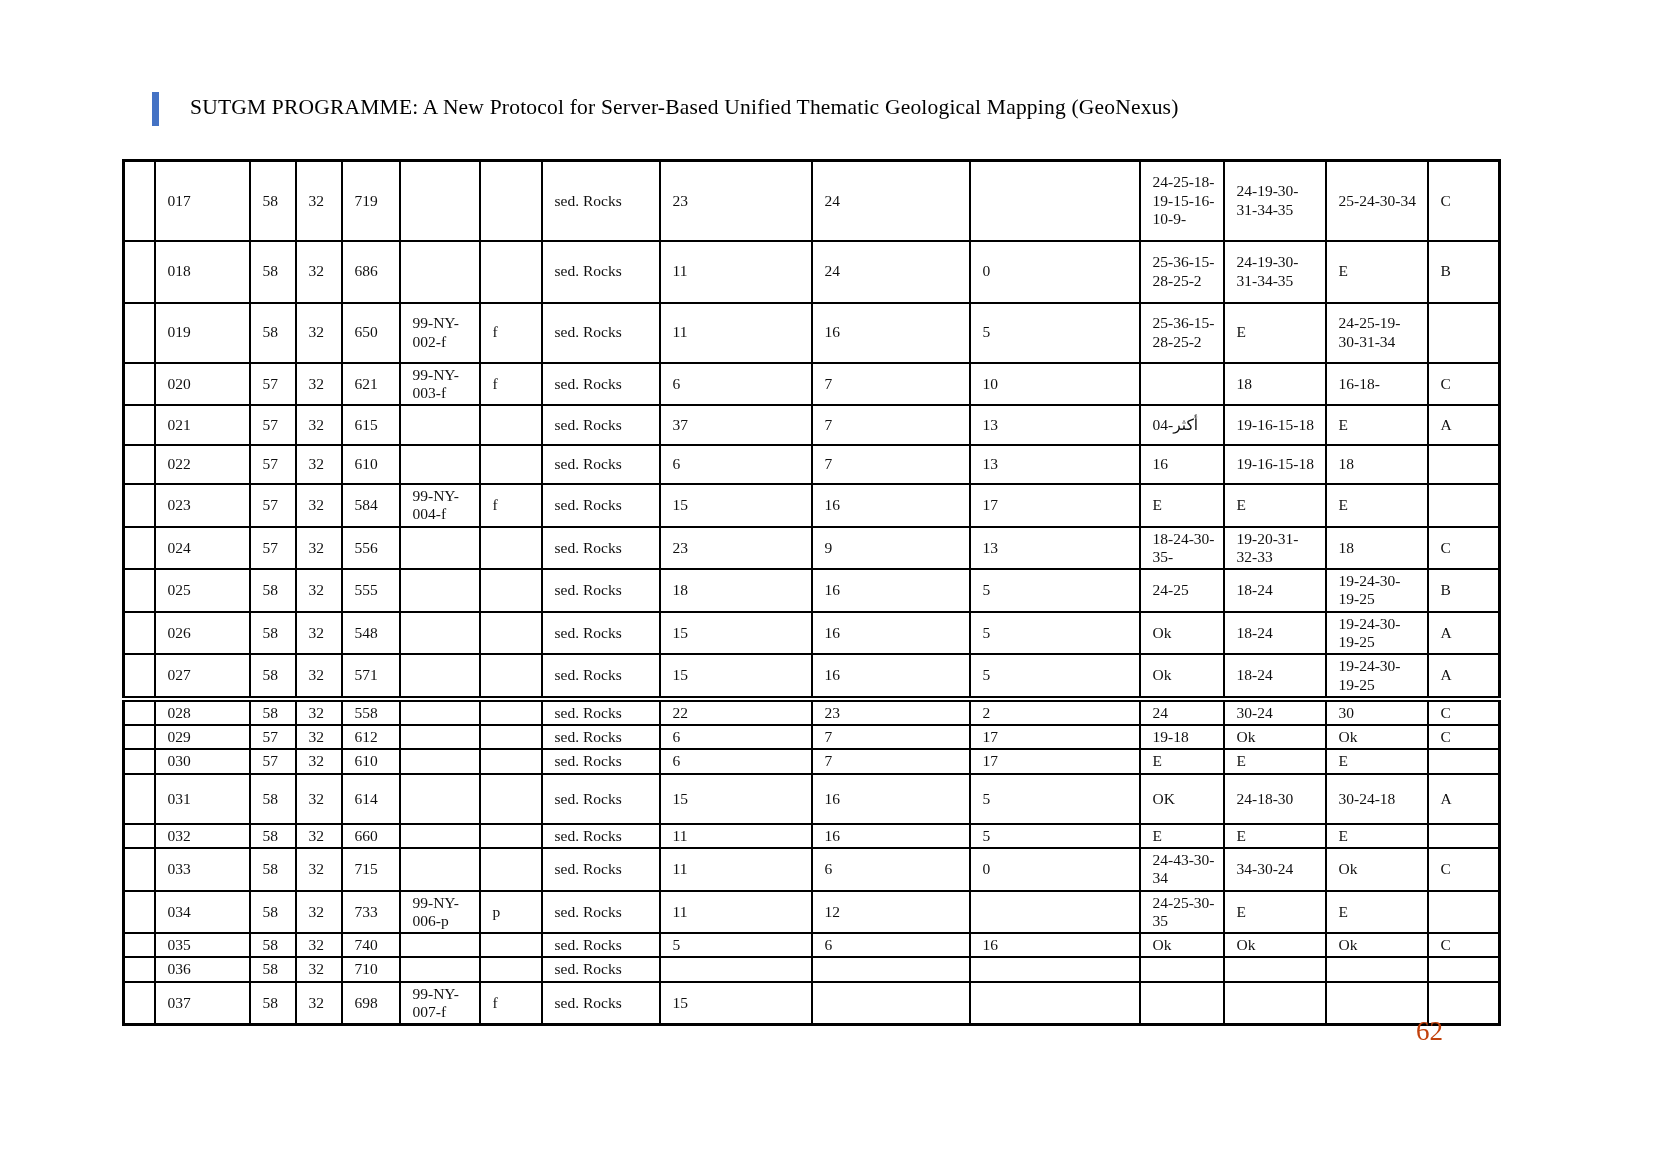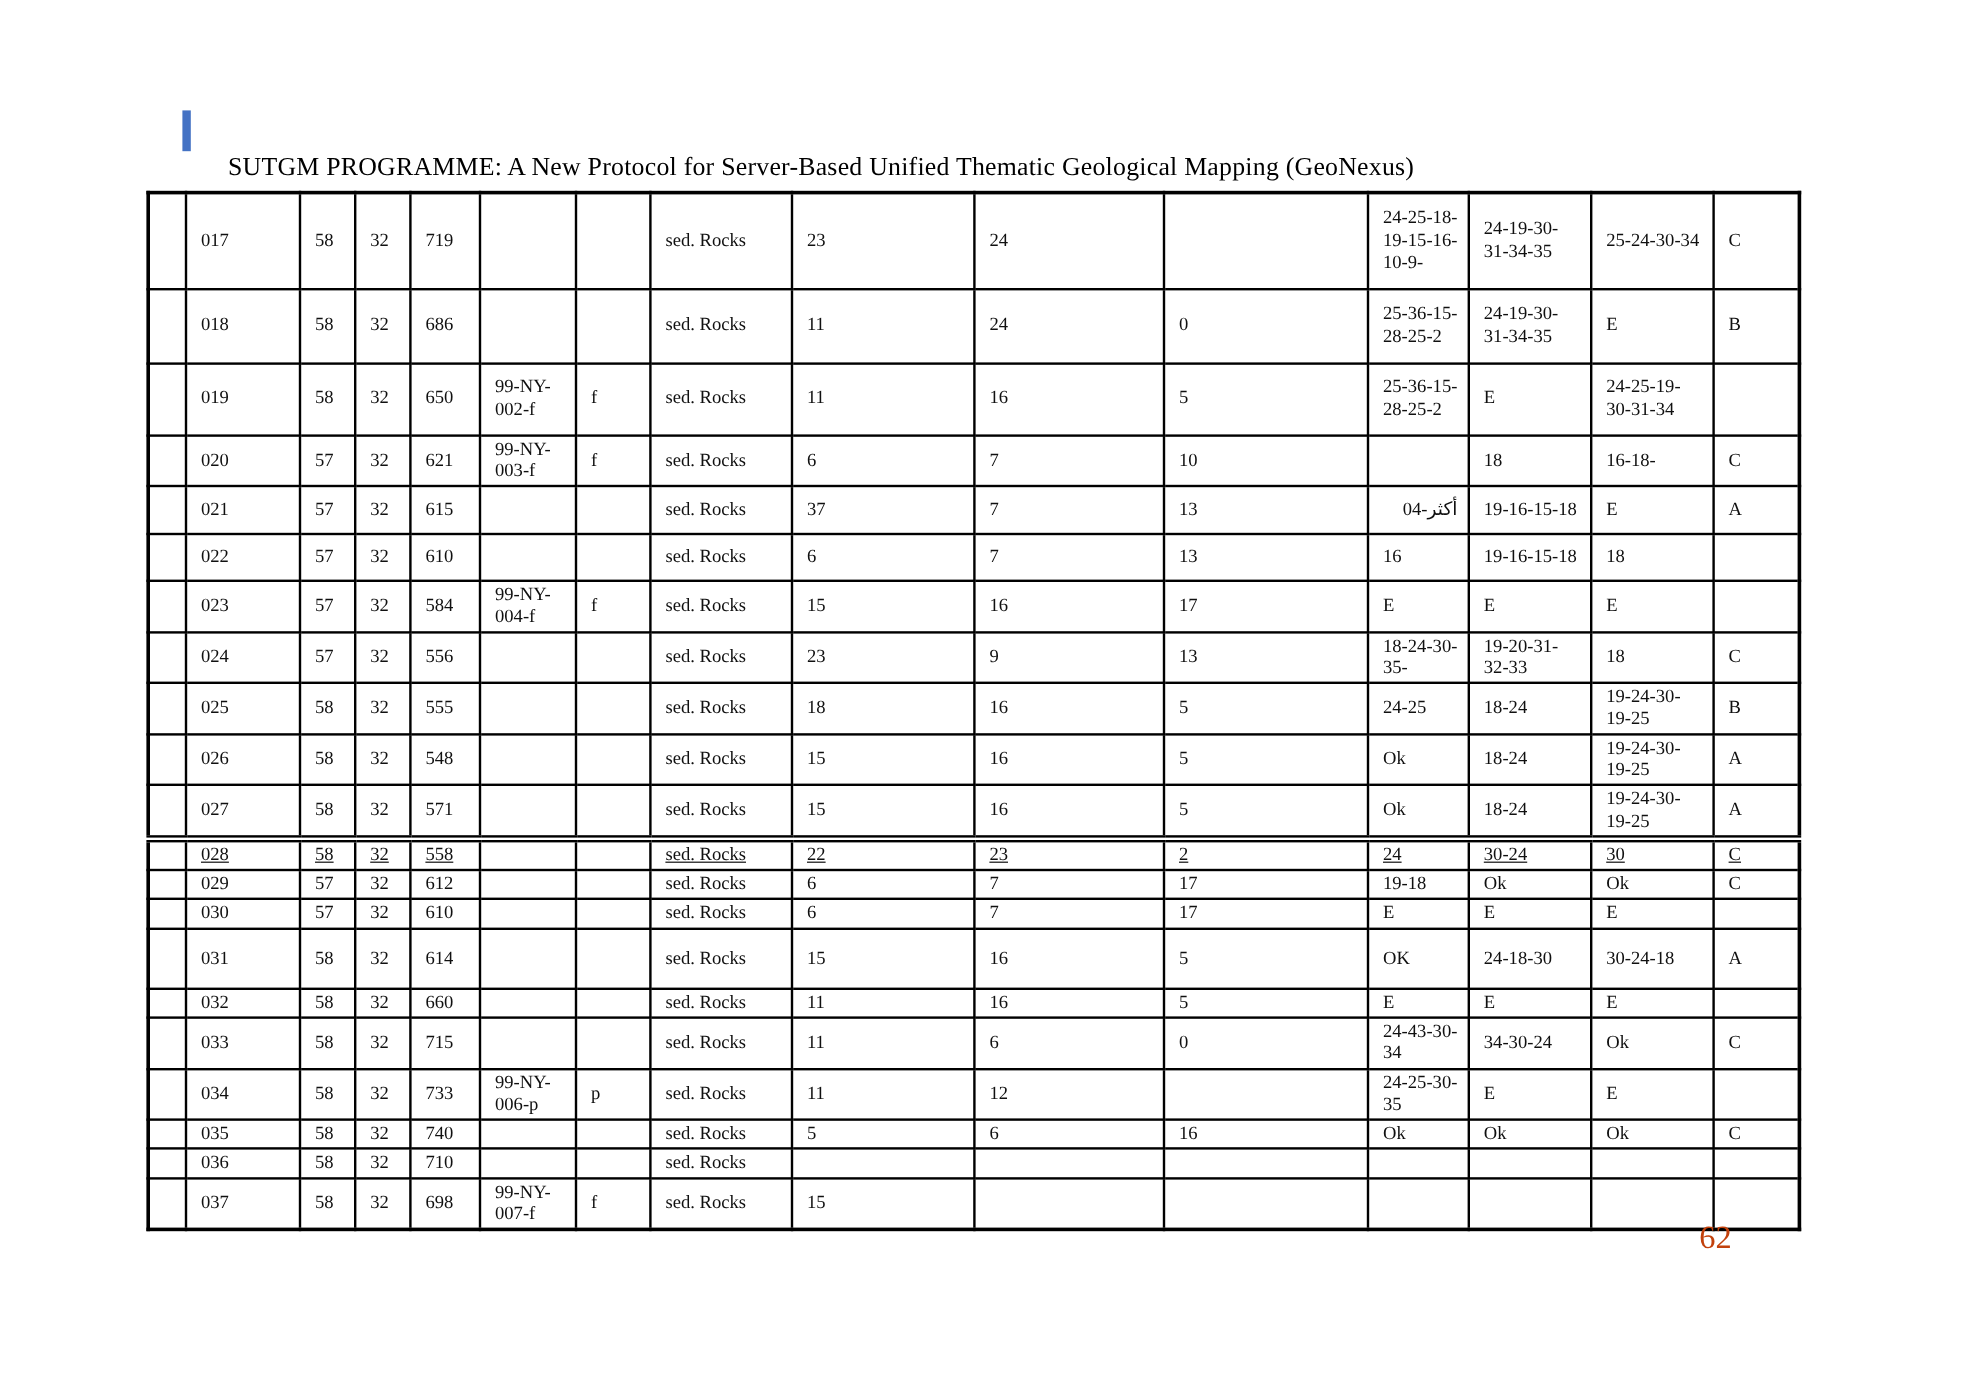--- a/index.html
+++ b/index.html
@@ -26,21 +26,20 @@
   }
   .title {
     position: absolute;
     left: 190px;
     top: 95px;
     width: 1300px;
     font-size: 21.5px;
     letter-spacing: 0.2px;
     color: #000000;
     white-space: nowrap;
-    margin-top: 32px;
   }
   table.data-table {
     position: absolute;
     left: 122px;
     top: 159px;
     border-collapse: collapse;
     table-layout: fixed;
     border: 3px solid #000000;
     font-size: 15.5px;
     line-height: 1.18;
@@ -163,21 +162,21 @@
           <td>021</td>
           <td>57</td>
           <td>32</td>
           <td>615</td>
           <td></td>
           <td></td>
           <td>sed. Rocks</td>
           <td>37</td>
           <td>7</td>
           <td>13</td>
-          <td dir="rtl" style="text-align: right; margin-left: 24px;">أكثر-04</td>
+          <td dir="rtl" style="text-align: left; margin-left: 24px;">أكثر-04</td>
           <td>19-16-15-18</td>
           <td>E</td>
           <td>A</td>
         </tr>
         <tr style="height: 39px;">
           <td></td>
           <td>022</td>
           <td>57</td>
           <td>32</td>
           <td>610</td>
@@ -270,21 +269,21 @@
           <td></td>
           <td>sed. Rocks</td>
           <td>15</td>
           <td>16</td>
           <td>5</td>
           <td>Ok</td>
           <td>18-24</td>
           <td>19-24-30-19-25</td>
           <td>A</td>
         </tr>
-        <tr class="double-top" style="height: 16px; text-decoration: underline;">
+        <tr class="double-top" style="height: 16px;">
           <td></td>
           <td>028</td>
           <td>58</td>
           <td>32</td>
           <td>558</td>
           <td></td>
           <td></td>
           <td>sed. Rocks</td>
           <td>22</td>
           <td>23</td>

